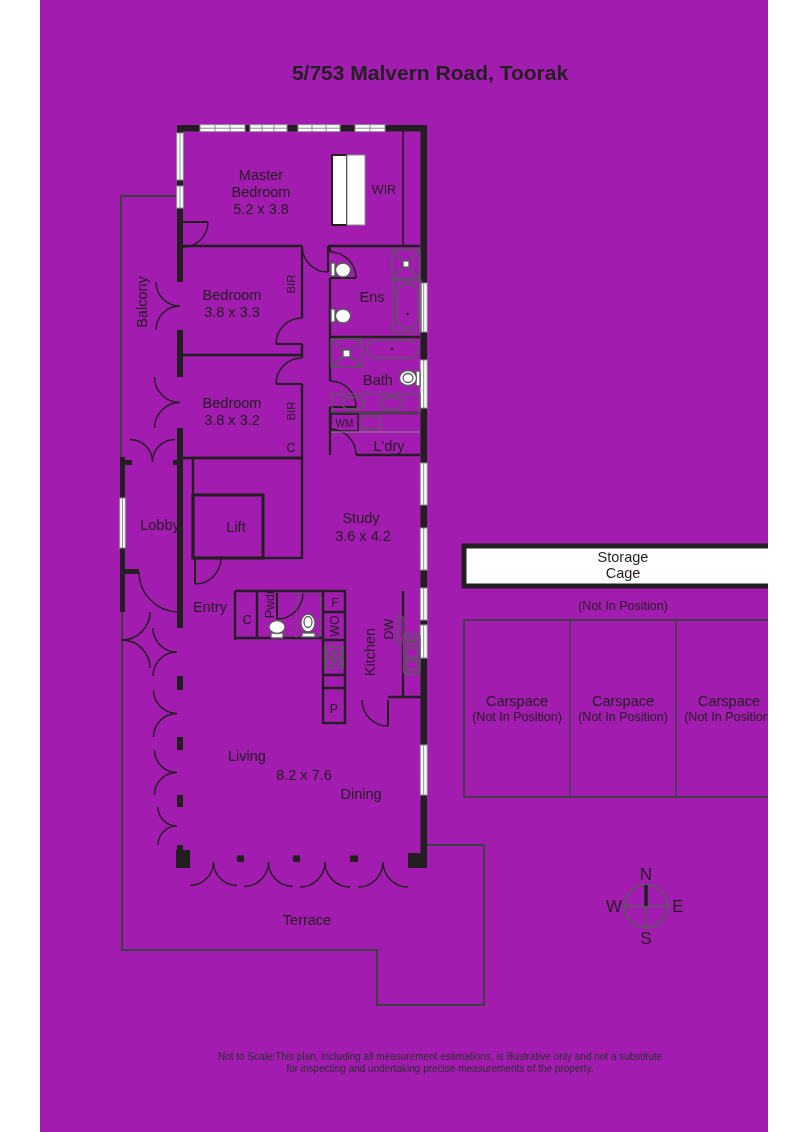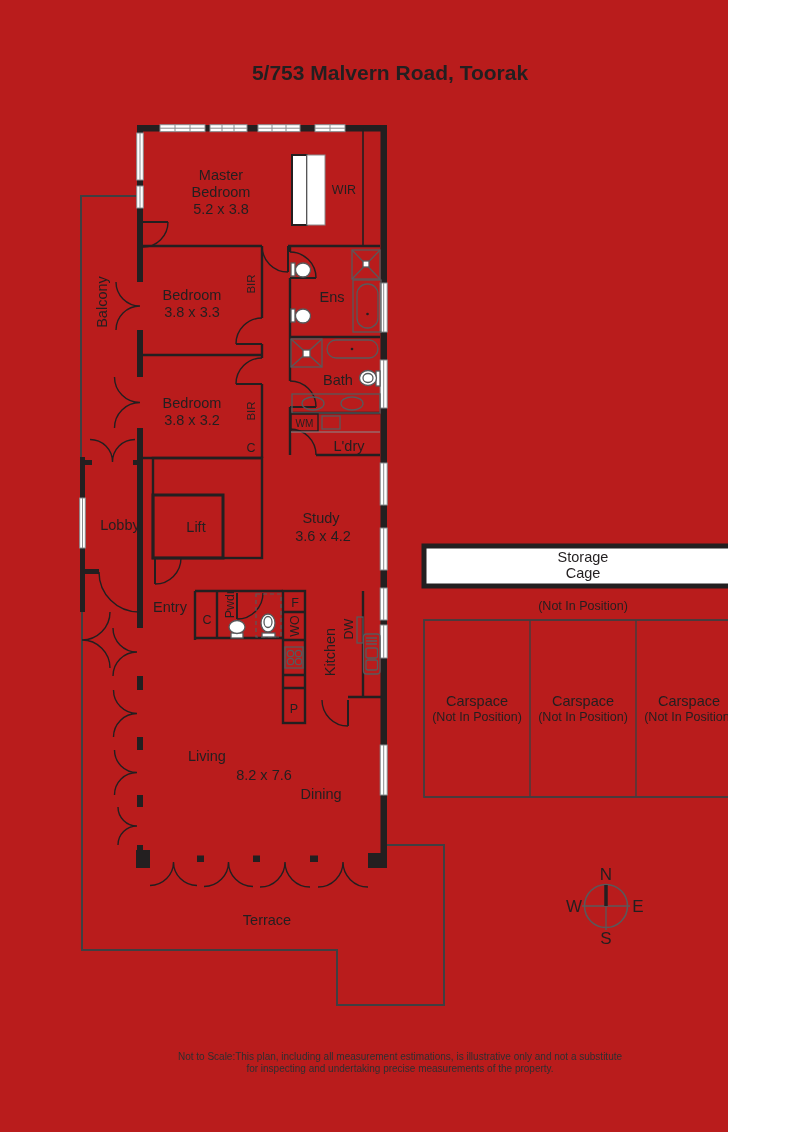--- a/index.html
+++ b/index.html
@@ -1,17 +1,17 @@
 <!DOCTYPE html>
 <html><head>
 <meta charset="utf-8">
 <style>
   html,body{margin:0;padding:0;background:#ffffff;}
-  #page{position:relative;width:728px;height:1132px;background:#b91c1c;overflow:hidden;
-        font-family:"Liberation Sans",sans-serif;}
+  #page{position:relative;width:728px;height:1132px;background:#a21caf;overflow:hidden;
+        font-family:"Liberation Sans",sans-serif;margin-left:40px;}
   svg{position:absolute;left:0;top:0;}
   .wall{fill:#231f20;}
   .tw{stroke:#231f20;stroke-width:2.4;fill:none;}
   .tw1{stroke:#231f20;stroke-width:1.6;fill:none;}
   .tout{stroke:#3f3f41;stroke-width:2;fill:none;}
   .arc{stroke:#231f20;stroke-width:1.4;fill:none;}
   .leaf{stroke:#231f20;stroke-width:2;fill:none;}
   .fx{stroke:#58595b;stroke-width:1.3;fill:#ffffff;}
   .fxn{stroke:#58595b;stroke-width:1.3;fill:none;}
   .fxd{stroke:#58595b;stroke-width:1.2;fill:none;stroke-dasharray:4 3;}

